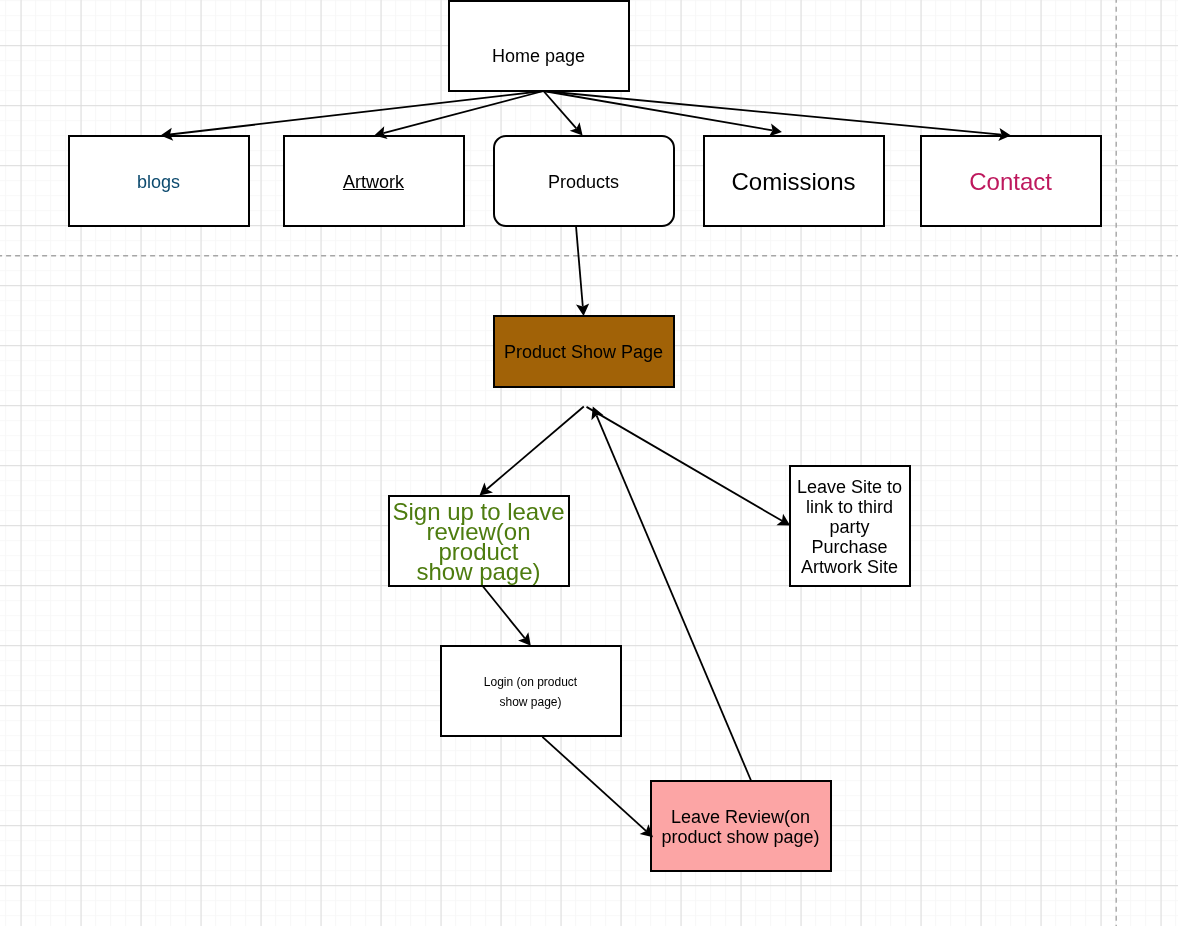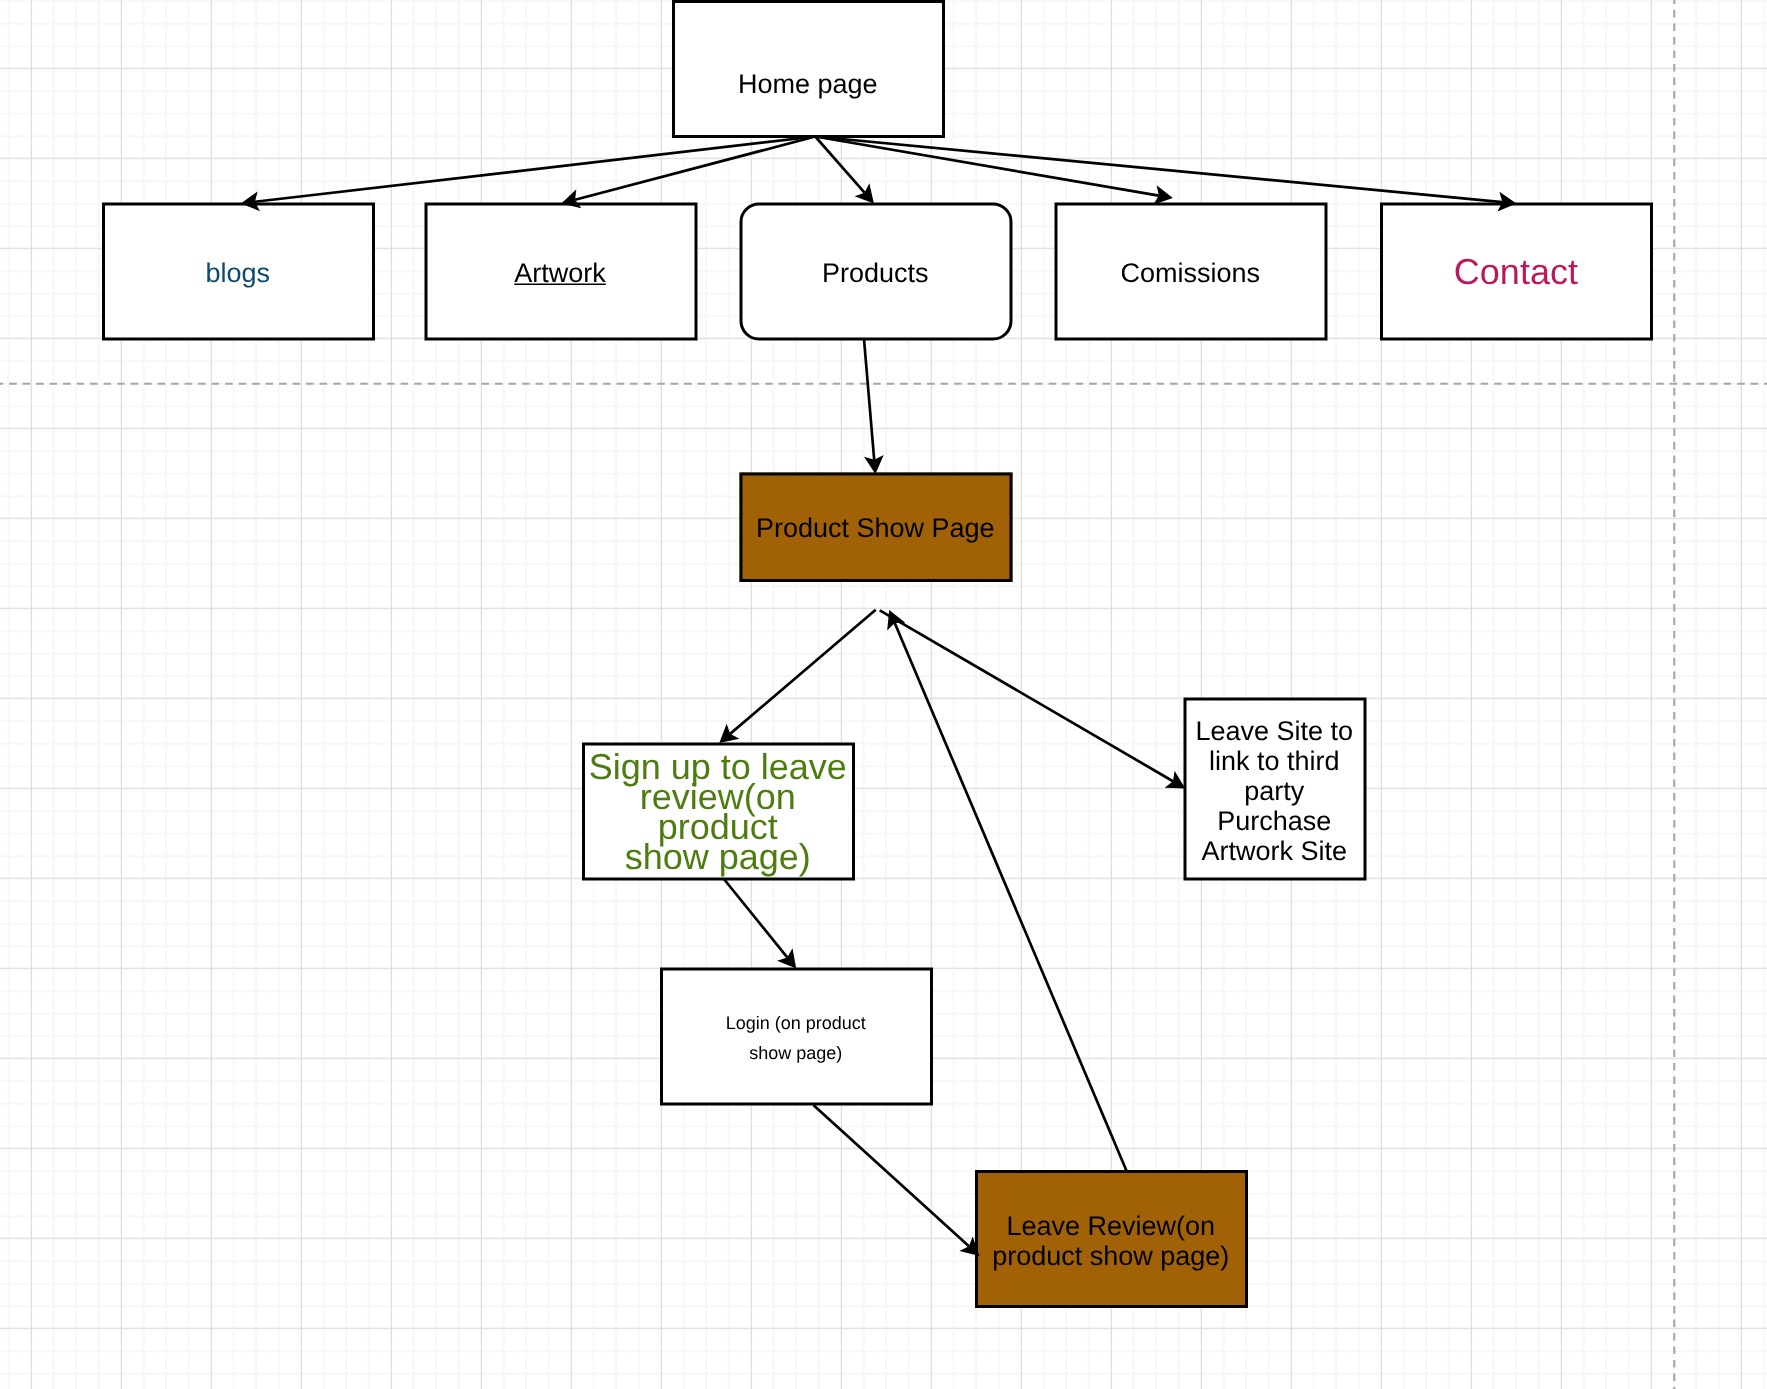--- a/index.html
+++ b/index.html
@@ -38,21 +38,21 @@
     <div class="node" style="left: 68px; top: 135px; width: 182px; height: 92px; border-width: 2px; border-color: rgb(0, 0, 0); background: rgb(255, 255, 255);">
       <div class="lbl" style="font-size: 18px; line-height: 20px; color: #0c4a6e;">blogs</div>
     </div>
     <div class="node" style="left: 282.9px; top: 135px; width: 182px; height: 92px; border-width: 2px; border-color: rgb(0, 0, 0); background: rgb(255, 255, 255);">
       <div class="lbl" style="font-size: 18px; line-height: 20px; color: rgb(0, 0, 0); text-decoration: underline;">Artwork</div>
     </div>
     <div class="node" style="left: 493px; top: 135px; width: 182px; height: 92px; border-width: 2px; border-color: rgb(0, 0, 0); background: rgb(255, 255, 255); border-radius: 13px;">
       <div class="lbl" style="font-size: 18px; line-height: 20px; color: rgb(0, 0, 0);">Products</div>
     </div>
     <div class="node" style="left: 703px; top: 135px; width: 182px; height: 92px; border-width: 2px; border-color: rgb(0, 0, 0); background: rgb(255, 255, 255);">
-      <div class="lbl" style="font-size: 18px; line-height: 20px; color: rgb(0, 0, 0);">Comissions</div>
+      <div class="lbl" style="font-size: 24px; line-height: 20px; color: rgb(0, 0, 0);">Comissions</div>
     </div>
     <div class="node" style="left: 920.05px; top: 135px; width: 182.1px; height: 92px; border-width: 2px; border-color: rgb(0, 0, 0); background: rgb(255, 255, 255);">
       <div class="lbl" style="font-size: 24px; line-height: 20px; color: #be185d;">Contact</div>
     </div>
     <div class="node" style="left: 493px; top: 315px; width: 182px; height: 73px; border-width: 2px; border-color: rgb(0, 0, 0); background: #a16207;">
       <div class="lbl" style="font-size: 18px; line-height: 20px; color: rgb(0, 0, 0);">Product Show Page</div>
     </div>
     <div class="node" style="left: 388px; top: 495px; width: 182px; height: 92px; border-width: 2px; border-color: rgb(0, 0, 0); background: rgb(255, 255, 255);">
       <div class="lbl" style="font-size: 24px; line-height: 20px; color: #4d7c0f;">Sign up to leave
 review(on product
@@ -62,21 +62,21 @@
       <div class="lbl" style="font-size: 18px; line-height: 20px; color: rgb(0, 0, 0);">Leave Site to
 link to third
 party
 Purchase
 Artwork Site</div>
     </div>
     <div class="node" style="left: 440px; top: 645px; width: 182px; height: 92px; border-width: 2px; border-color: rgb(0, 0, 0); background: rgb(255, 255, 255);">
       <div class="lbl" style="font-size: 12px; line-height: 20px; color: rgb(0, 0, 0);">Login (on product
 show page)</div>
     </div>
-    <div class="node" style="left: 650px; top: 780px; width: 182px; height: 92px; border-width: 2px; border-color: rgb(0, 0, 0); background: #a16207;">
+    <div class="node" style="left: 650px; top: 780px; width: 182px; height: 92px; border-width: 2px; border-color: rgb(0, 0, 0); background: #fca5a5;">
       <div class="lbl" style="font-size: 18px; line-height: 20px; color: rgb(0, 0, 0);">Leave Review(on
 product show page)</div>
     </div>
   </div>
 
   <svg id="edges" width="1178" height="926">
     <g>
         <line x1="543.5" y1="91" x2="169.93623592050258" y2="134.50115895024956" stroke="#000000" stroke-width="1.8"></line>
         <path d="M 160.5,135.6 L 171.75537933786615,127.6447227602845 L 169.93623592050258,134.50115895024956 L 173.28219005962467,140.75612424982495 Z" fill="#000000"></path>
       </g>

